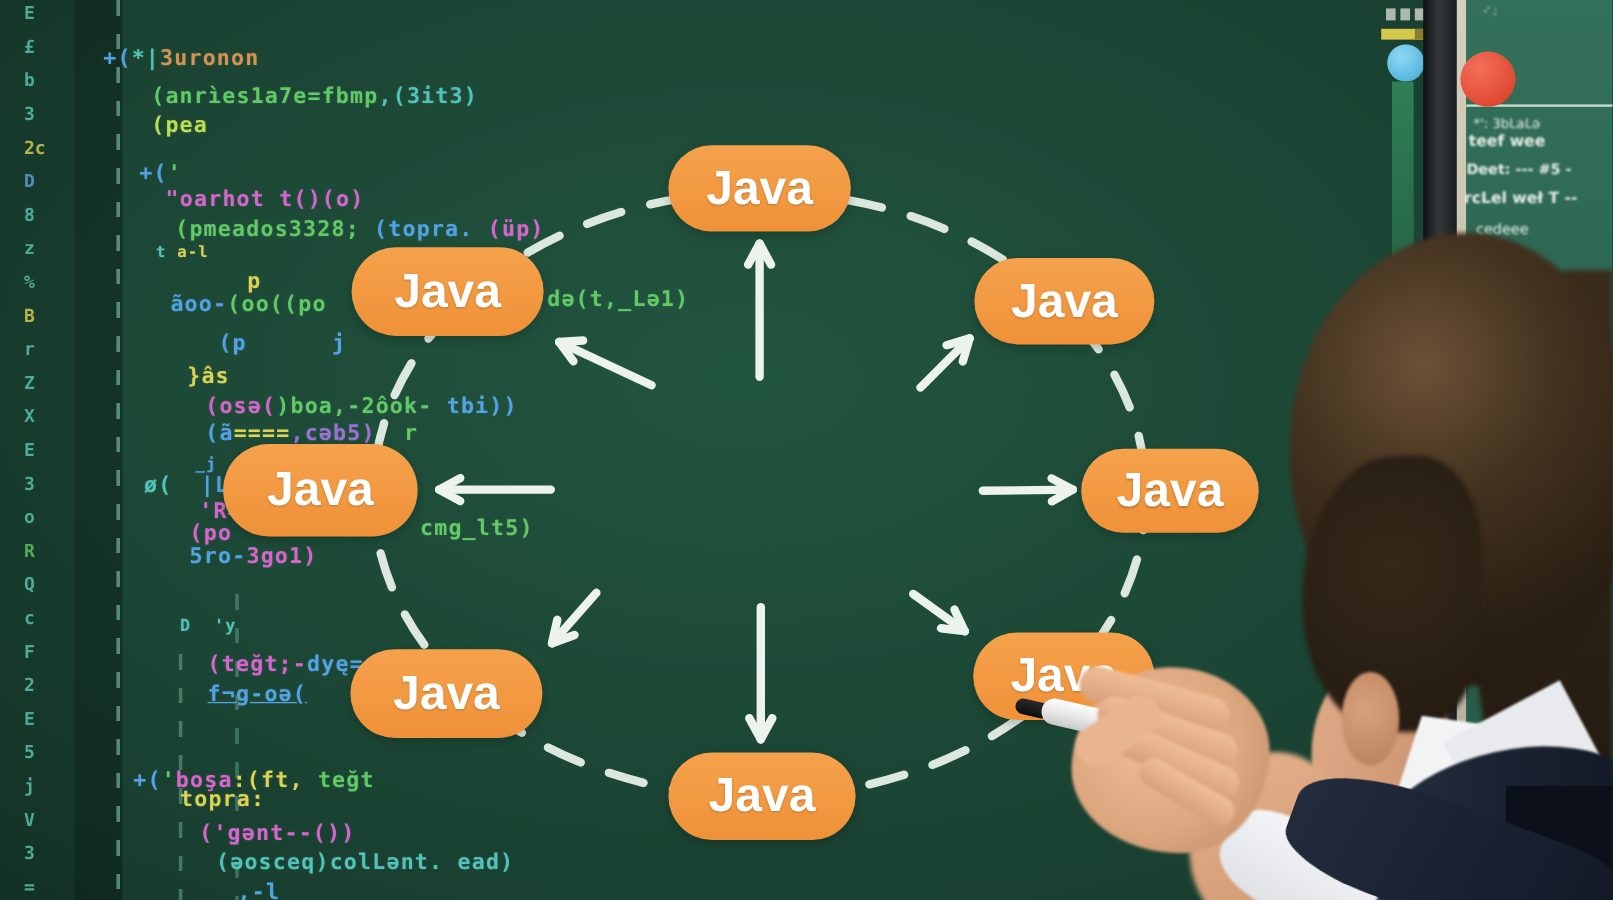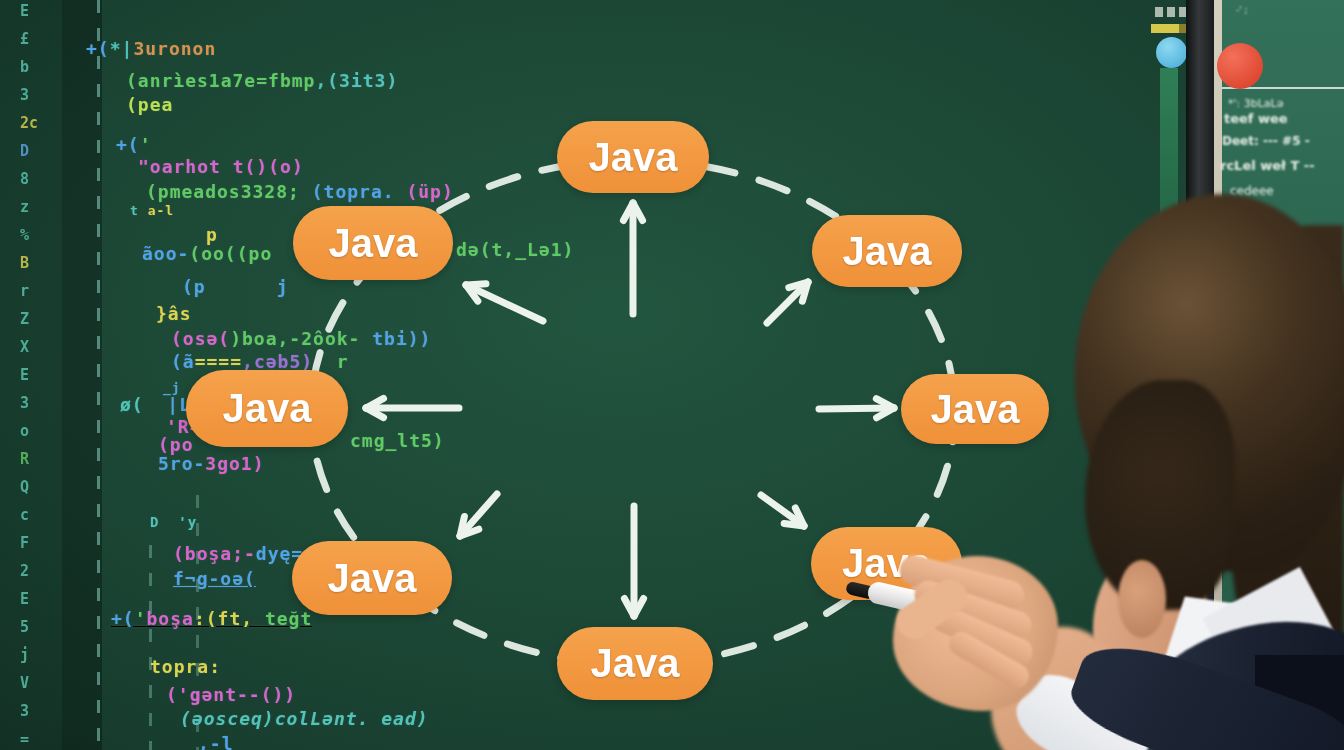--- a/index.html
+++ b/index.html
@@ -163,26 +163,26 @@
       <div class="code-line" style="left: 156px; top: 303px;"><span style="color: rgb(221, 212, 78);">}âs</span></div>
       <div class="code-line" style="left: 171px; top: 328px;"><span style="color: rgb(217, 100, 207);">(osə(</span><span style="color: rgb(94, 203, 99);">)boa,-2ôok-</span><span style="color: rgb(79, 163, 232);"> tbi))</span></div>
       <div class="code-line" style="left: 171px; top: 351px;"><span style="color: rgb(79, 163, 232);">(ã</span><span style="color: rgb(221, 212, 78);">====</span><span style="color: rgb(157, 111, 216);">,cəb5)</span><span style="color: rgb(94, 203, 99);">  r</span></div>
       <div class="code-line" style="left: 163px; top: 380px; font-size: 13px;"><span style="color: rgb(79, 163, 232);">_j</span></div>
       <div class="code-line" style="left: 120px; top: 394px;"><span style="color: rgb(79, 196, 187);">ø( </span><span style="color: rgb(79, 163, 232);"> |LL</span></div>
       <div class="code-line" style="left: 166px; top: 416px;"><span style="color: rgb(217, 100, 207);">'R=</span></div>
       <div class="code-line" style="left: 158px; top: 434px;"><span style="color: rgb(217, 100, 207);">(po</span></div>
       <div class="code-line" style="left: 350px; top: 430px;"><span style="color: rgb(94, 203, 99);">cmg_lt5)</span></div>
       <div class="code-line" style="left: 158px; top: 453px;"><span style="color: rgb(79, 163, 232);">5ro-</span><span style="color: rgb(217, 100, 207);">3go1)</span></div>
       <div class="code-line" style="left: 150px; top: 514px; font-size: 14px;"><span style="color: rgb(79, 196, 187); margin-top: 42px;">D  'y</span></div>
-      <div class="code-line" style="left: 173px; top: 543px;"><span style="color: rgb(217, 100, 207);">(boşa;-</span><span style="color: rgb(79, 163, 232);">dyę=</span></div>
+      <div class="code-line" style="left: 173px; top: 543px;"><span style="color: rgb(217, 100, 207);">(teğt;-</span><span style="color: rgb(79, 163, 232);">dyę=</span></div>
       <div class="code-line" style="left: 173px; top: 568px;"><span style="color: rgb(79, 163, 232); text-decoration: underline;">f¬g-oə(</span></div>
-      <div class="code-line" style="left: 111px; top: 608px; text-decoration: underline;"><span style="color: rgb(79, 163, 232);">+(</span><span style="color: rgb(94, 203, 99);">'</span><span style="color: rgb(217, 100, 207);">boşa</span><span style="color: rgb(221, 212, 78);">:(ft,</span><span style="color: rgb(94, 203, 99);"> teğt</span></div>
+      <div class="code-line" style="left: 111px; top: 640px;"><span style="color: rgb(79, 163, 232);">+(</span><span style="color: rgb(94, 203, 99);">'</span><span style="color: rgb(217, 100, 207);">boşa</span><span style="color: rgb(221, 212, 78);">:(ft,</span><span style="color: rgb(94, 203, 99);"> teğt</span></div>
       <div class="code-line" style="left: 150px; top: 656px;"><span style="color: rgb(221, 212, 78);">topra:</span></div>
       <div class="code-line" style="left: 166px; top: 684px;"><span style="color: rgb(217, 100, 207);">('gənt--())</span></div>
-      <div class="code-line" style="left: 180px; top: 708px;"><span style="color: rgb(79, 196, 187); font-style: italic;">(əosceq)colLənt. ead)</span></div>
+      <div class="code-line" style="left: 180px; top: 708px;"><span style="color: rgb(79, 196, 187);">(əosceq)colLənt. ead)</span></div>
       <div class="code-line" style="left: 198px; top: 733px;"><span style="color: rgb(79, 163, 232);">,-l</span></div>
     </div>
 
   <svg id="connector-svg" width="1344" height="750">
       <ellipse cx="633" cy="412" rx="322" ry="252" fill="none" stroke="#ebf3ec" stroke-width="7" stroke-dasharray="30 25" stroke-linecap="round" opacity="0.93"></ellipse>
       <line x1="633" y1="314" x2="633" y2="203" stroke="#ebf3ec" stroke-width="7" stroke-linecap="round"></line>
       <line x1="642.5885107720841" y1="220.55165123780745" x2="633" y2="203" stroke="#ebf3ec" stroke-width="7" stroke-linecap="round"></line>
       <line x1="623.4114892279159" y1="220.55165123780745" x2="633" y2="203" stroke="#ebf3ec" stroke-width="7" stroke-linecap="round"></line>
       <line x1="634" y1="506" x2="634" y2="616" stroke="#ebf3ec" stroke-width="7" stroke-linecap="round"></line>
       <line x1="624.4114892279159" y1="598.4483487621925" x2="634" y2="616" stroke="#ebf3ec" stroke-width="7" stroke-linecap="round"></line>

